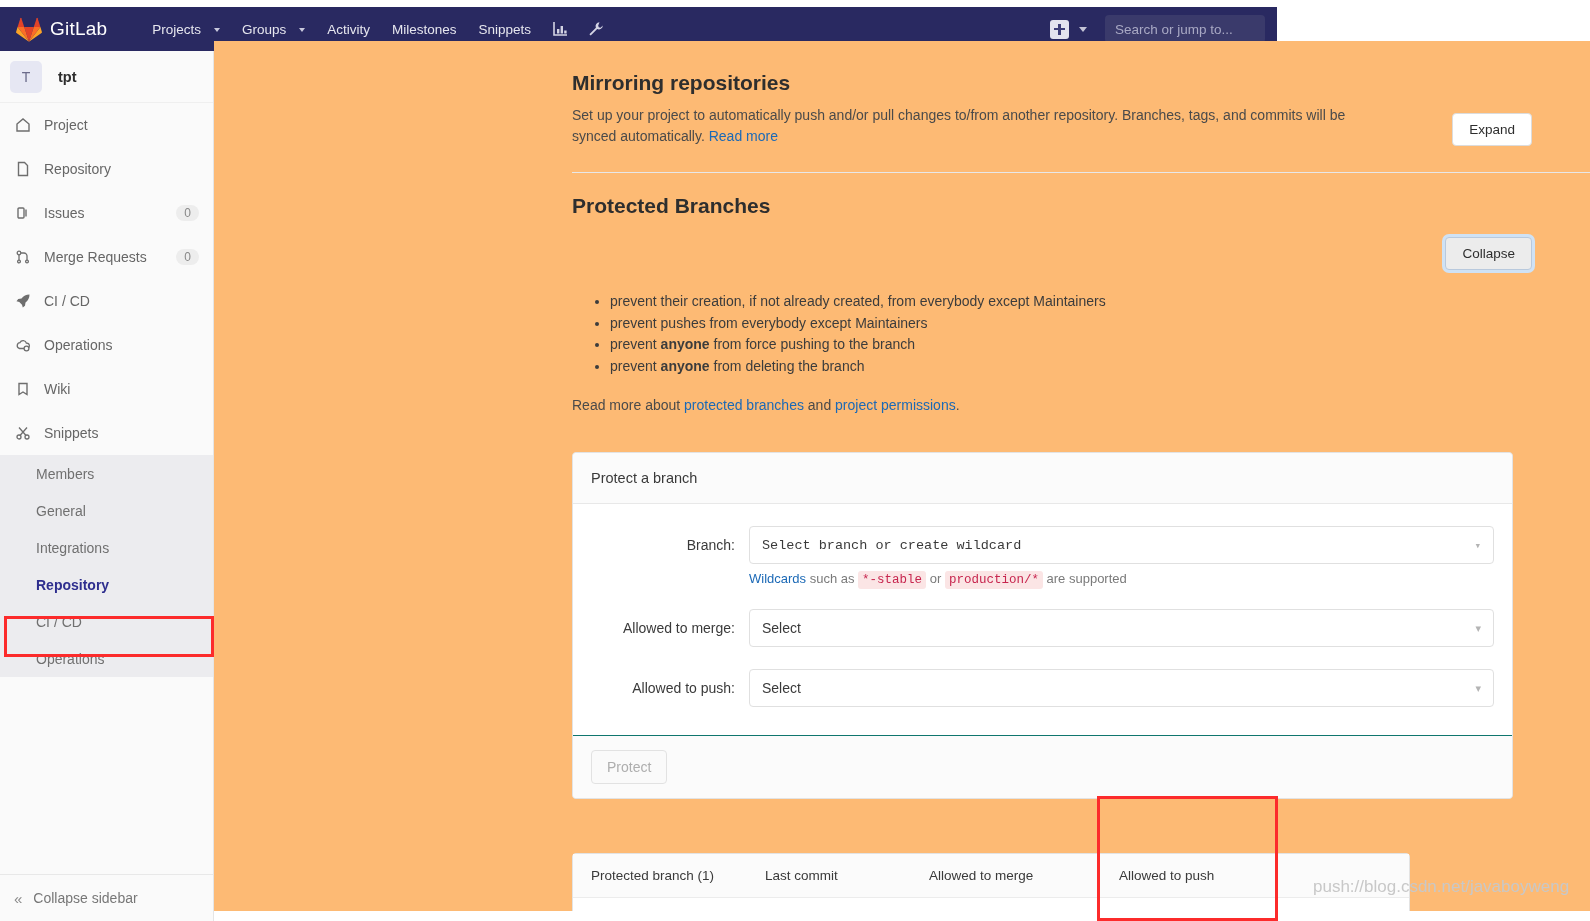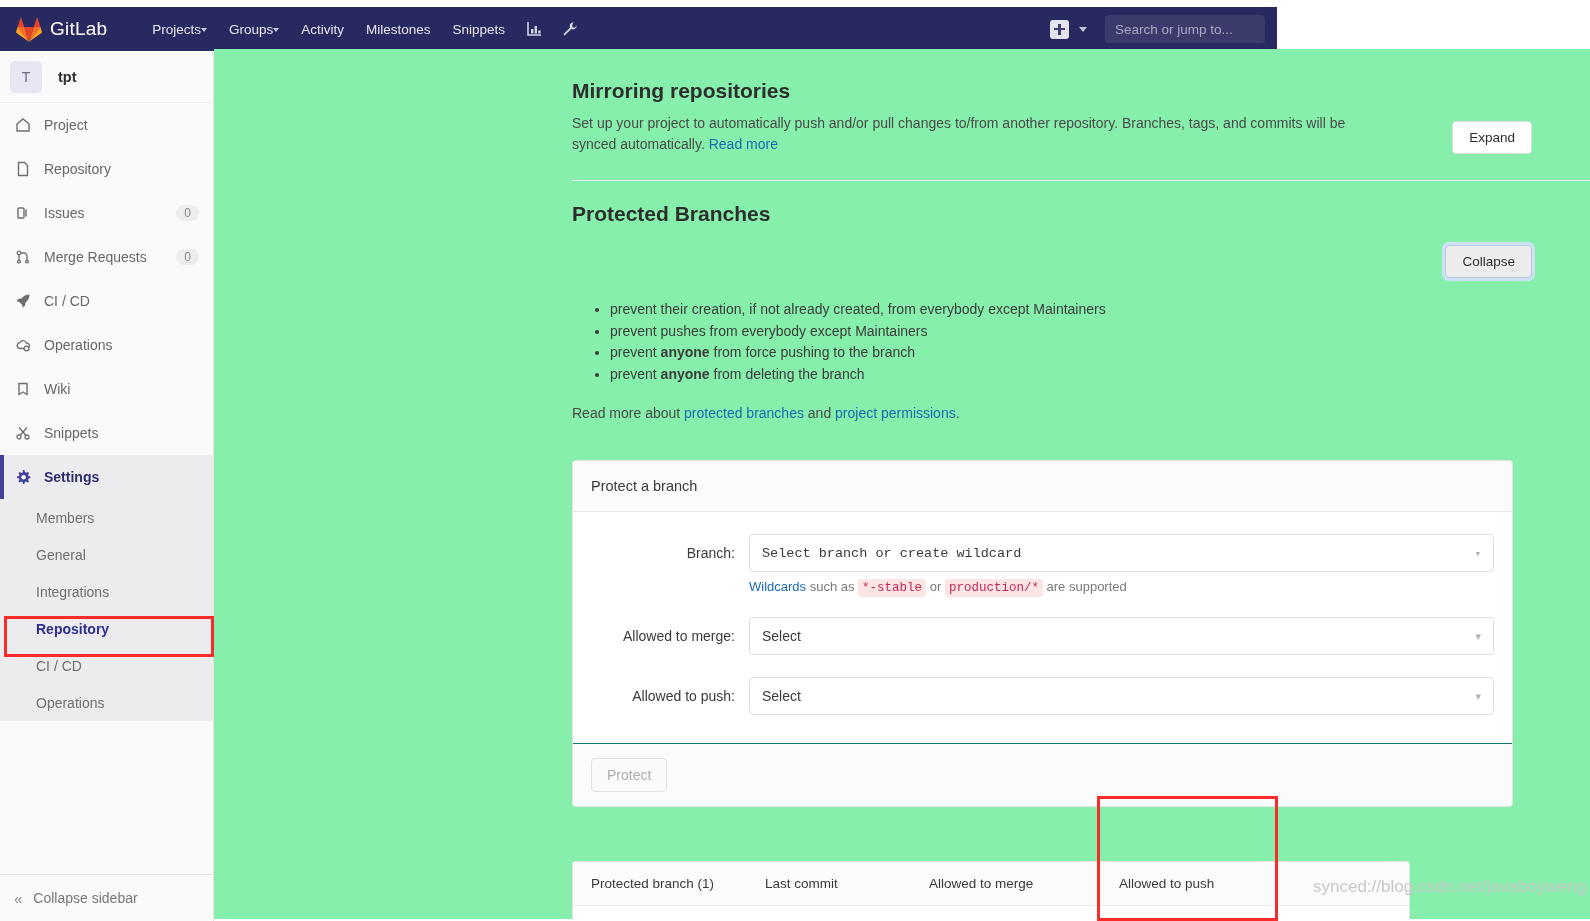--- a/index.html
+++ b/index.html
@@ -20,21 +20,21 @@
     display: flex; align-items: center;
   }
   .brand { display: flex; align-items: center; margin-left: 16px; }
   .brand-logo { width: 26px; height: 25px; display: block; }
   .brand-name {
     color: #fff; font-size: 19px; margin-left: 8px; letter-spacing: .2px;
   }
   .nav-links { display: flex; align-items: center; margin-left: 34px; }
   .nav-link {
     color: #e6e6ee; font-size: 13.5px; padding: 6px 11px;
-    display: flex; align-items: center; gap: 0; cursor: pointer;
+    display: flex; align-items: center; gap: 13px; cursor: pointer;
     white-space: nowrap;
   }
   .caret-dn {
     width: 0; height: 0; border-left: 3.5px solid transparent;
     border-right: 3.5px solid transparent; border-top: 4px solid #c9c9dd;
     display: inline-block; margin-top: 2px;
   }
   .nav-icon-btn {
     padding: 6px 10px; display: flex; align-items: center; cursor: pointer;
   }
@@ -117,22 +117,22 @@
   #collapse-sidebar {
     position: absolute; bottom: 0; left: 0; width: 213px; height: 47px;
     border-top: 1px solid #e8e8e8; background: #fafafa;
     display: flex; align-items: center; padding-left: 14px;
     color: #777; font-size: 14px; cursor: pointer;
   }
   .chev-left { margin-right: 11px; color: #8a8a8a; font-size: 15px; }
 
   
   #main {
-    position: absolute; top: 49px; left: 214px; width: 1376px; height: 870px;
-    background: #86efac; overflow: hidden;
+    position: absolute; top: 41px; left: 214px; width: 1376px; height: 870px;
+    background: #fdba74; overflow: hidden;
   }
   .section { position: absolute; }
   .sec-title {
     font-size: 21px; font-weight: bold; color: #2e2e2e; margin: 0 0 10px 0;
   }
   .sec-desc { font-size: 14px; color: #4a4a4a; line-height: 21px; max-width: 810px; margin: 0; }
   a.lnk { color: #1b69b6; text-decoration: none; cursor: pointer; }
   .sec-btn {
     position: absolute; right: 58px; background: #fff; border: 1px solid #dcdcdc;
     border-radius: 4px; font-size: 13.5px; color: #2e2e2e;
@@ -347,29 +347,20 @@
     </li>
     <li class="snav-item">
       <span class="sicon">
         <svg width="16" height="16" viewBox="0 0 16 16">
             <circle cx="4" cy="12" r="2" fill="none" stroke="#6e6e6e" stroke-width="1.3"></circle>
             <circle cx="12" cy="12" r="2" fill="none" stroke="#6e6e6e" stroke-width="1.3"></circle>
             <path d="M5 10.5 L12 2.5 M11 10.5 L4 2.5" stroke="#6e6e6e" stroke-width="1.3" fill="none"></path>
           </svg>
       </span>
       <span>Snippets</span>
-    </li>
-    <li class="snav-item active">
-      <span class="sicon">
-        <svg width="16" height="16" viewBox="0 0 16 16">
-            <path fill="#41419a" d="M8 1 L9.4 1 L9.8 3 a5 5 0 0 1 1.4 .8 L13 2.9 L14.1 4 L13.1 5.7 a5 5 0 0 1 .5 1.5 L15.4 7.6 v1.4 L13.6 9.4 a5 5 0 0 1-.6 1.4 l1 1.6 l-1.1 1.1 l-1.7-1 a5 5 0 0 1-1.4 .5 L9.4 15 H8 L7.5 13.1 a5 5 0 0 1-1.4-.6 L4.5 13.5 L3.4 12.4 l1-1.7 a5 5 0 0 1-.5-1.4 L2 8.9 V7.5 l1.9-.4 a5 5 0 0 1 .6-1.4 L3.5 4.1 L4.6 3 l1.7 1 A5 5 0 0 1 7.6 3.5 Z"></path>
-            <circle cx="8.6" cy="8.2" r="2.3" fill="#fafafa"></circle>
-          </svg>
-      </span>
-      <span>Settings</span>
     </li>
   </ul>
 
   <ul class="subnav">
     <li class="subnav-item">
       <span>Members</span>
     </li>
     <li class="subnav-item">
       <span>General</span>
     </li>
@@ -491,13 +482,13 @@
             
           </td>
         </tr>
       </tbody>
     </table>
   </div>
 
 </div>
 
 <div id="push-highlight"></div>
-<div id="watermark">synced://blog.csdn.net/javaboyweng</div>
+<div id="watermark">push://blog.csdn.net/javaboyweng</div>
 
 </body></html>

